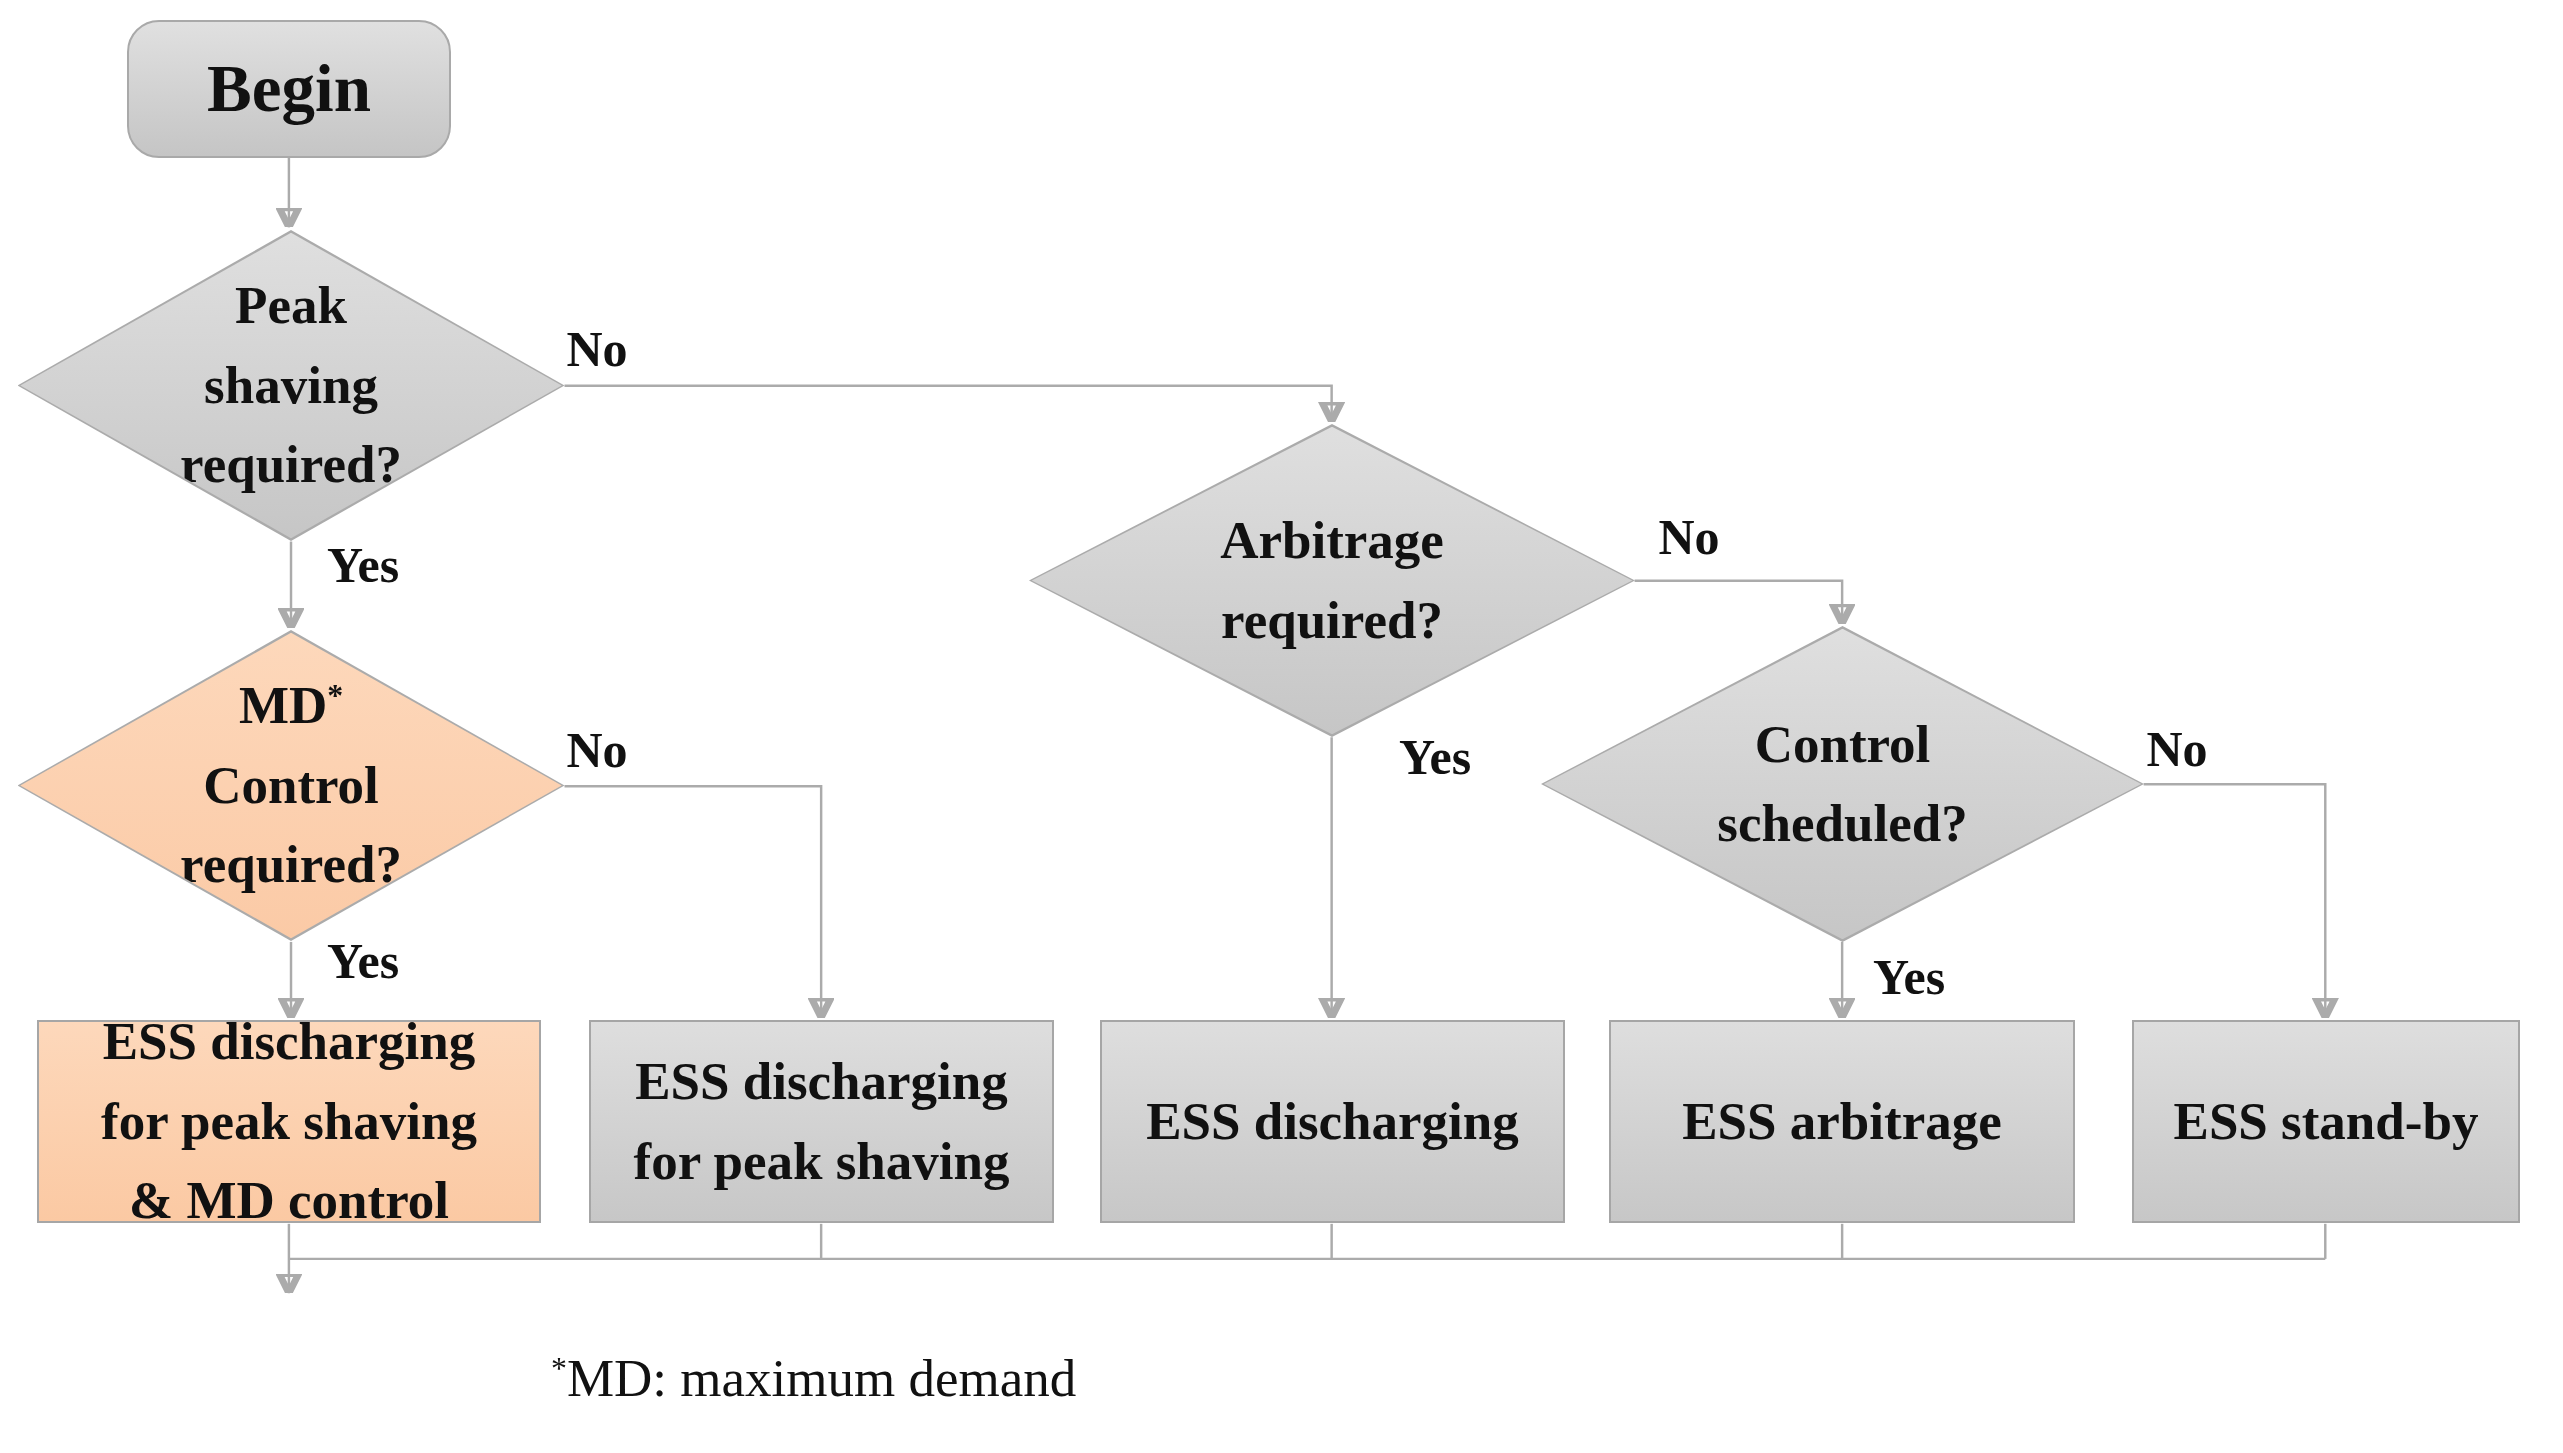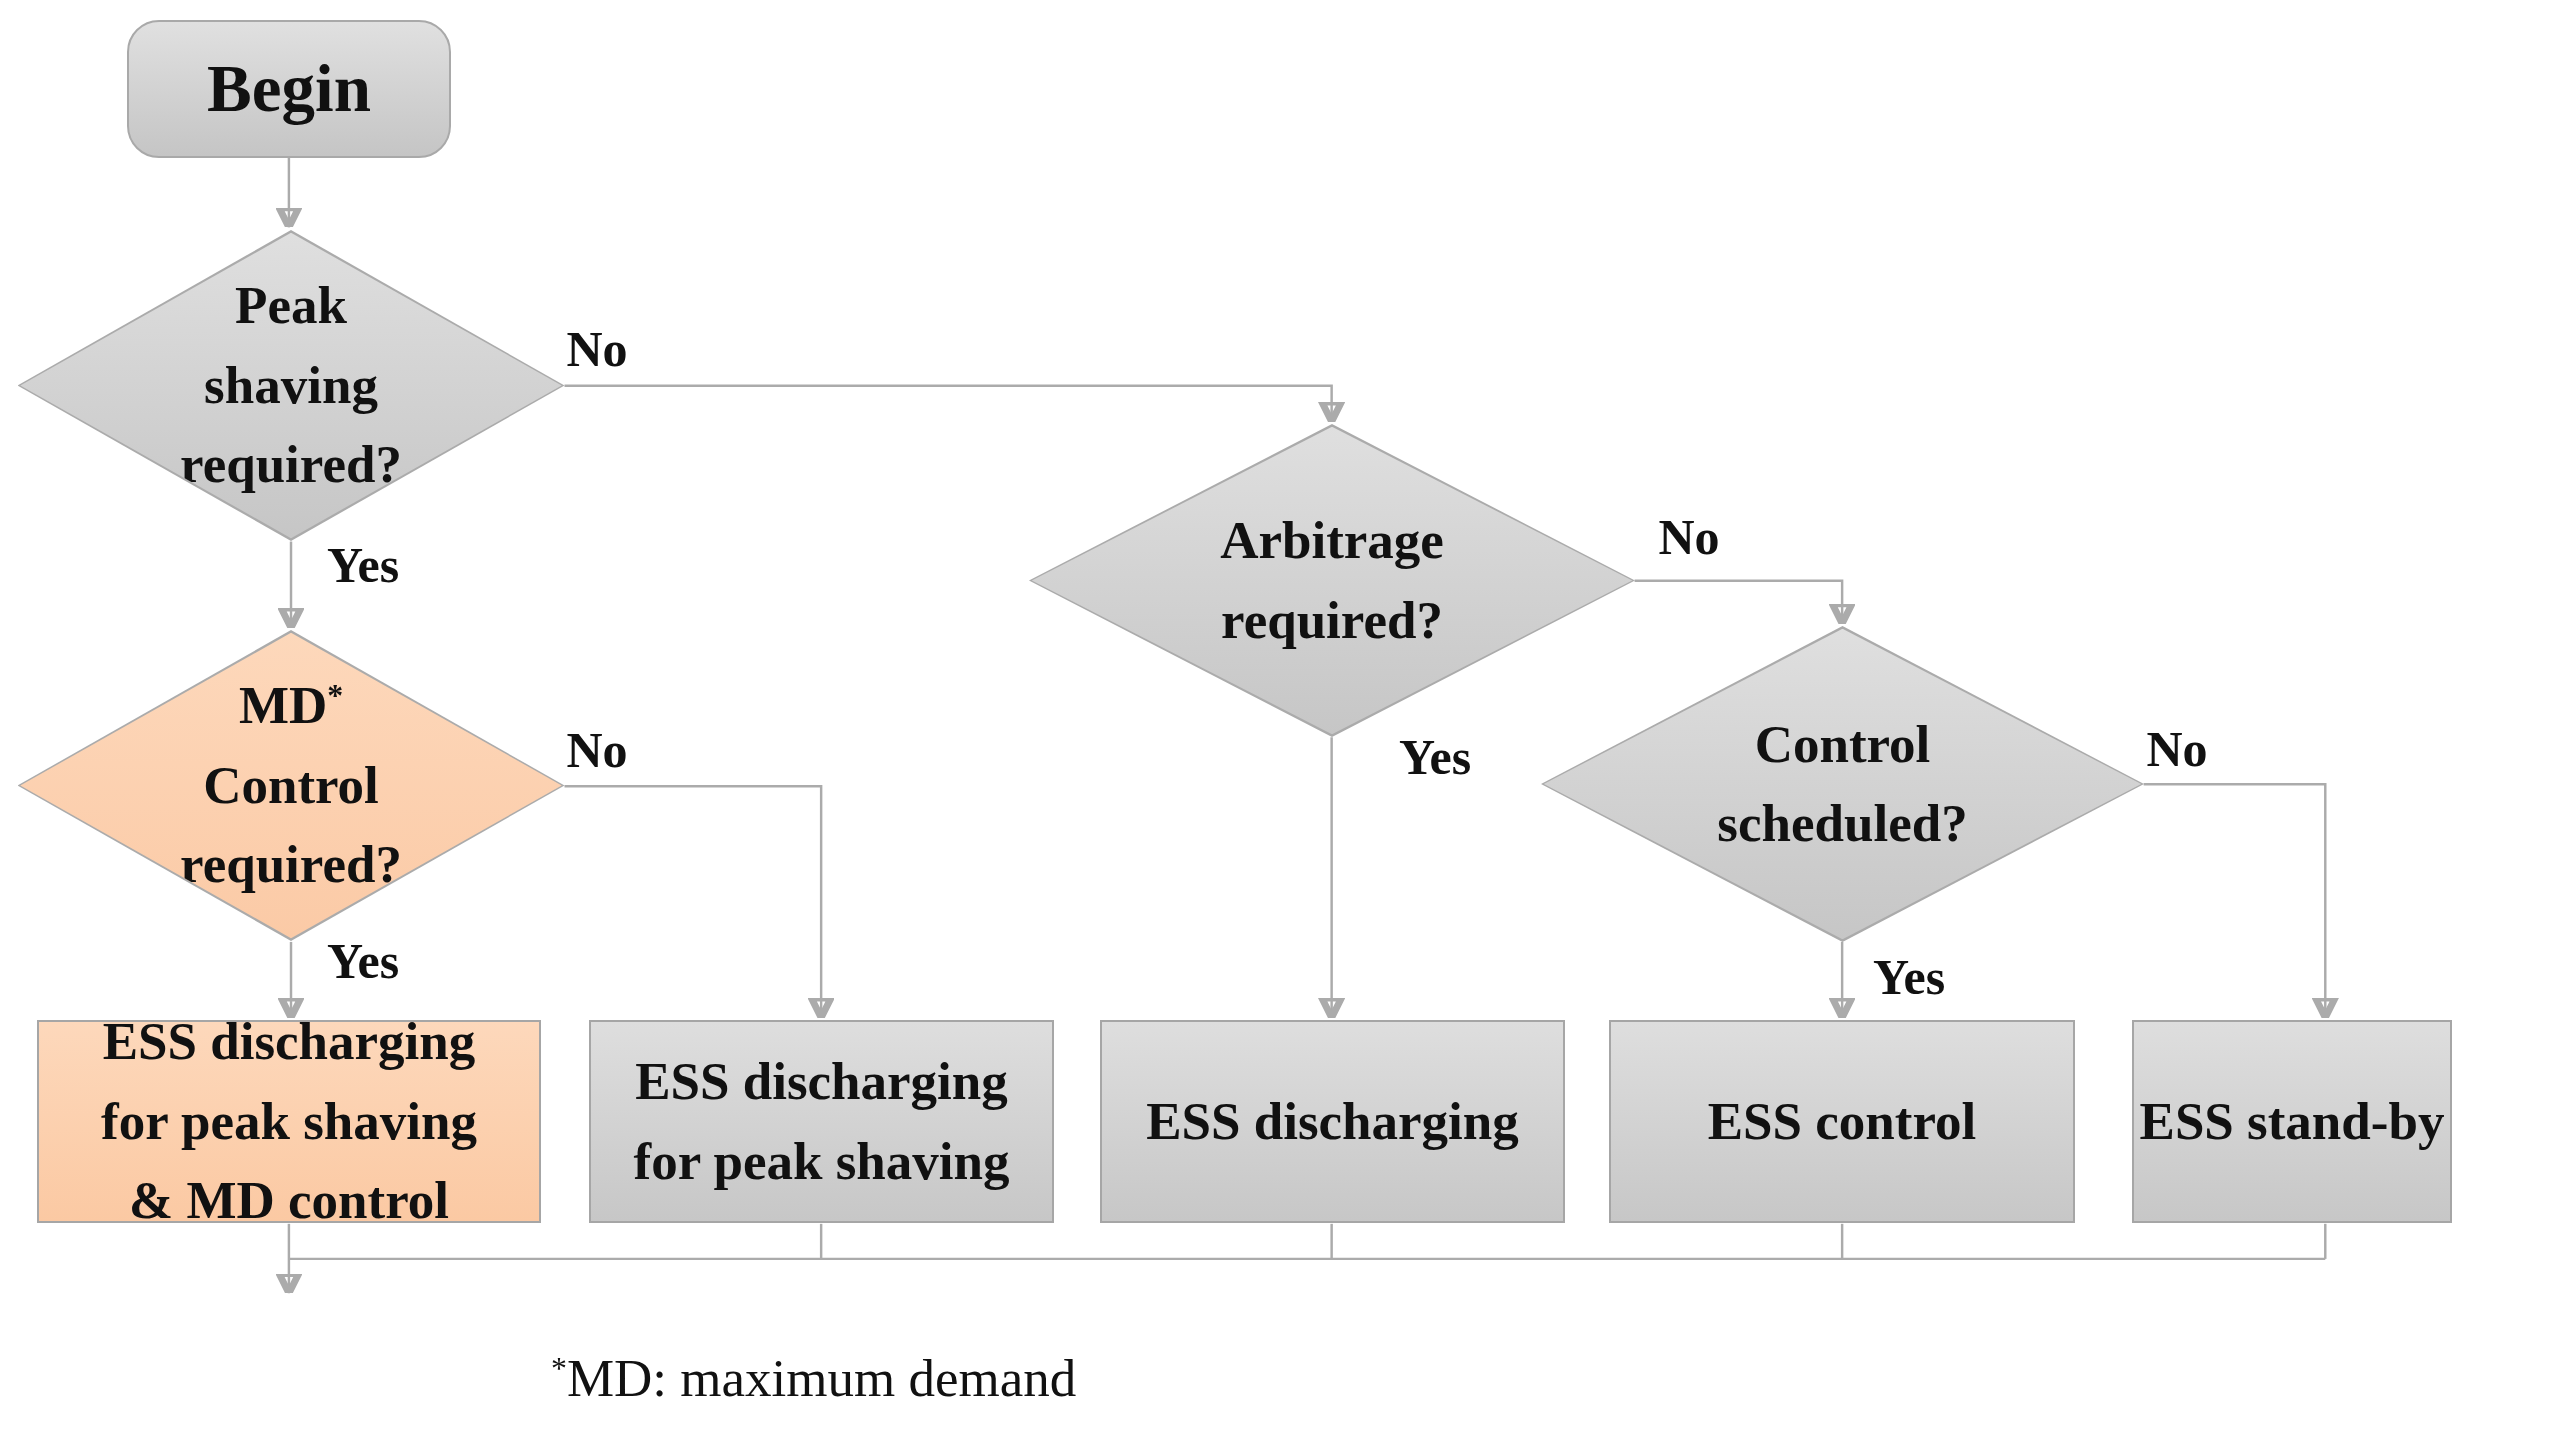--- a/index.html
+++ b/index.html
@@ -152,24 +152,24 @@
   <div class="node process" style="left:589px; top:1020px; width:465px; height:203px;">
     <div>ESS discharging</div>
     <div>for peak shaving</div>
   </div>
 
   <div class="node process" style="left:1100px; top:1020px; width:465px; height:203px;">
     <div>ESS discharging</div>
   </div>
 
   <div class="node process" style="left:1609px; top:1020px; width:466px; height:203px;">
-    <div>ESS control</div>
+    <div>ESS arbitrage</div>
   </div>
 
-  <div class="node process" style="left:2132px; top:1020px; width:320px; height:203px;">
+  <div class="node process" style="left:2132px; top:1020px; width:388px; height:203px;">
     <div>ESS stand-by</div>
   </div>
 
 
   <div class="edge-label" style="left:597px; top:349px;">No</div>
   <div class="edge-label" style="left:363px; top:565px;">Yes</div>
   <div class="edge-label" style="left:597px; top:750px;">No</div>
   <div class="edge-label" style="left:363px; top:961px;">Yes</div>
   <div class="edge-label" style="left:1689px; top:537px;">No</div>
   <div class="edge-label" style="left:1435px; top:757px;">Yes</div>

